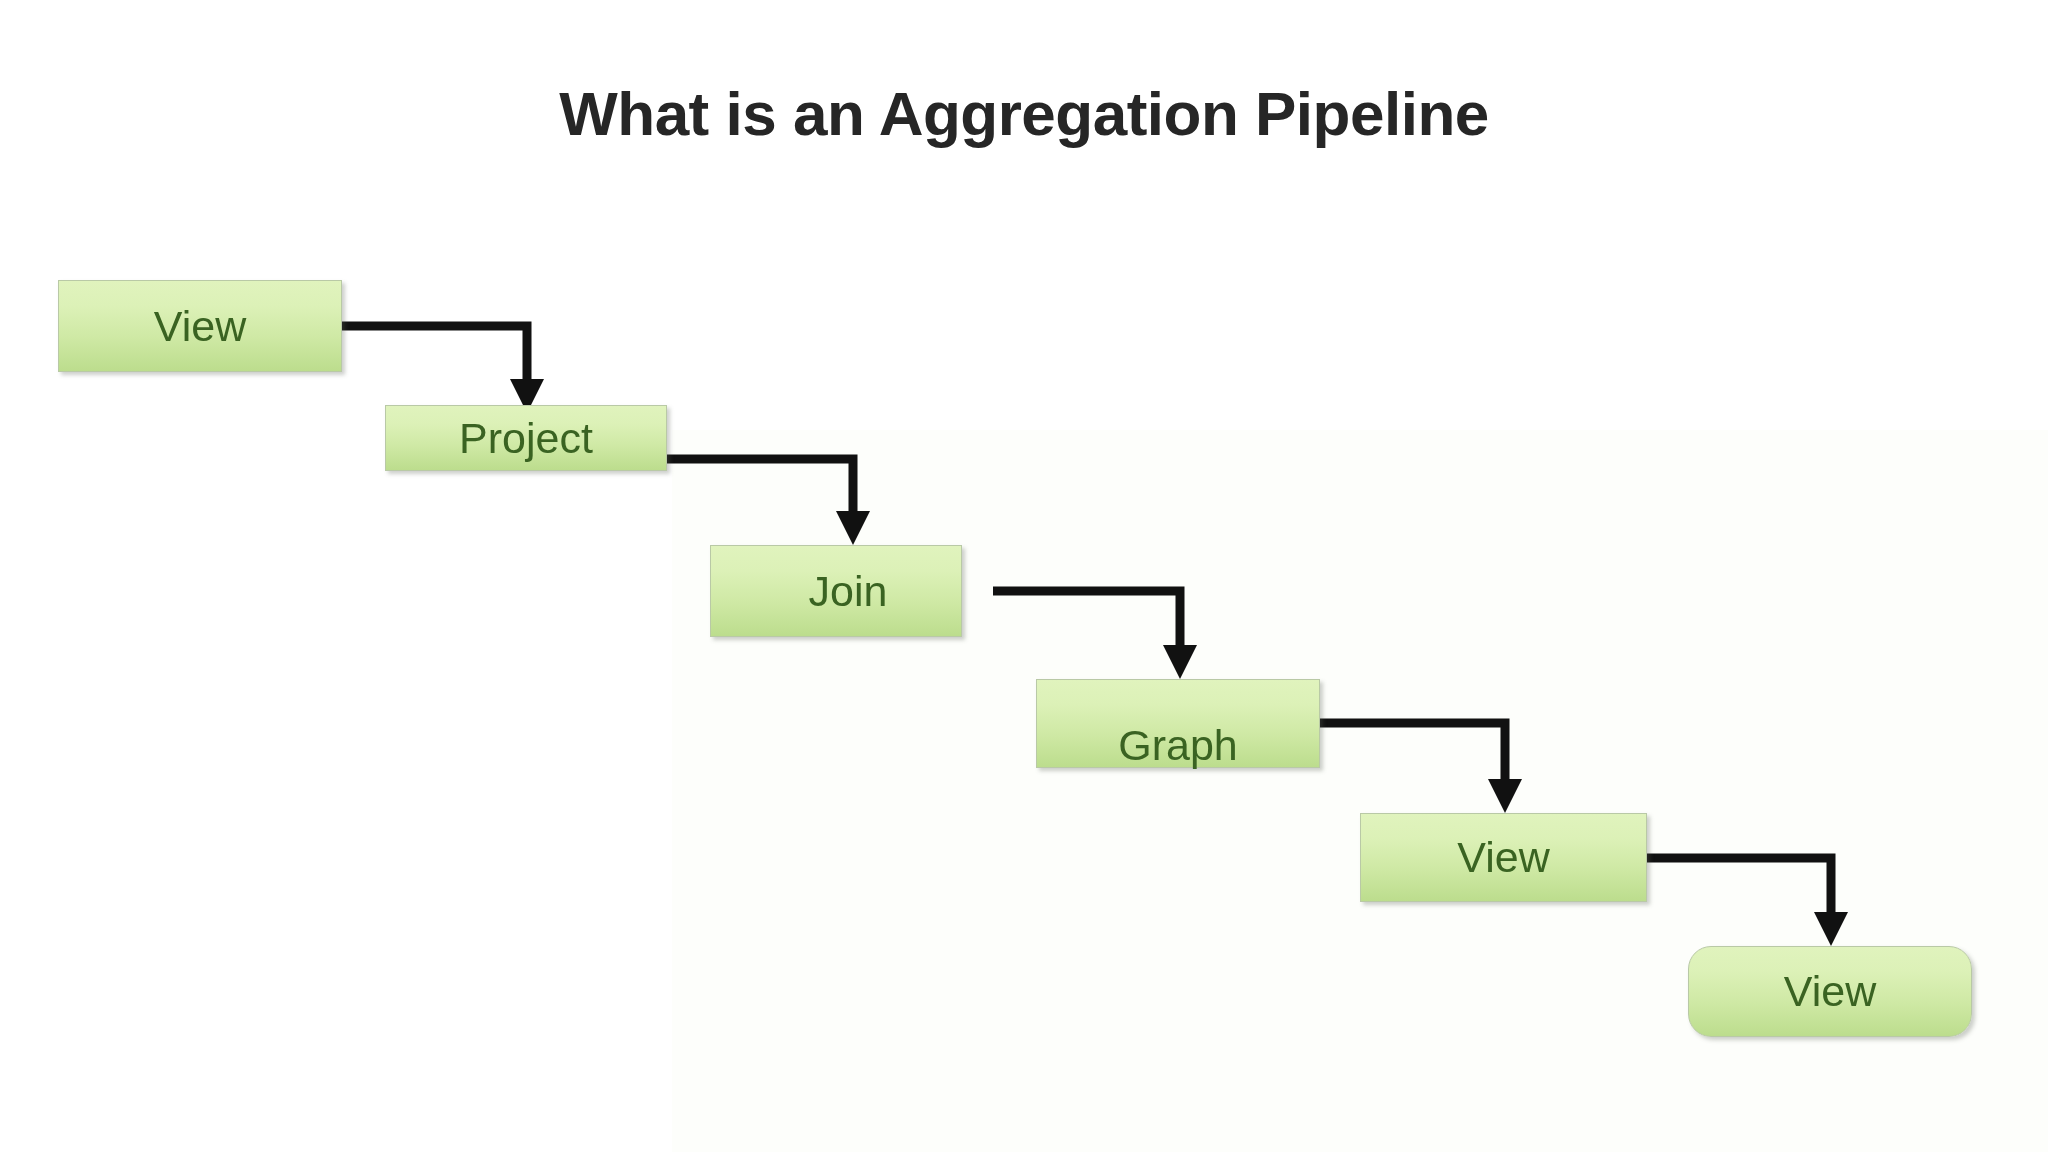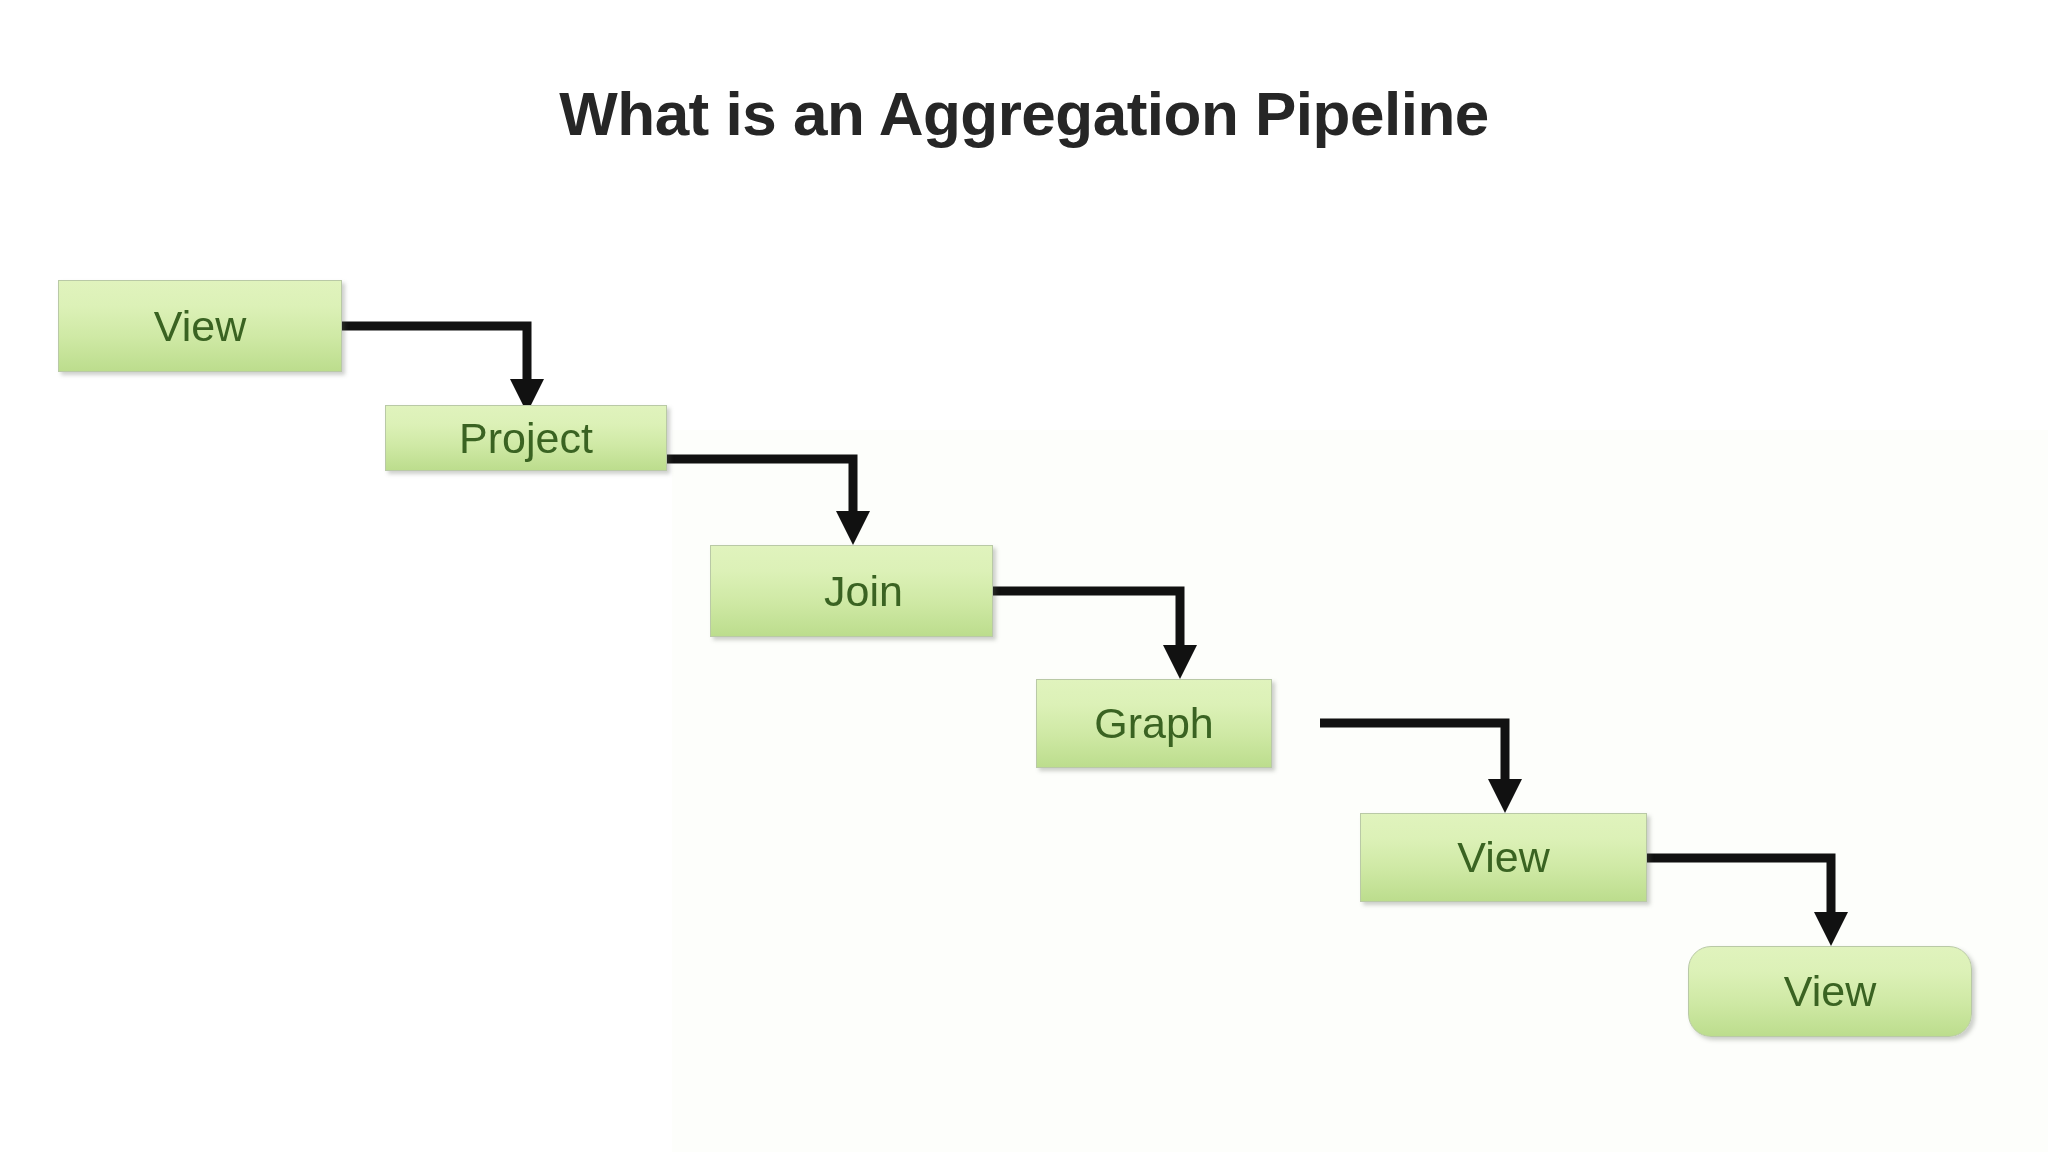--- a/index.html
+++ b/index.html
@@ -111,24 +111,24 @@
       </g>
     </svg>
 
   <div id="node-layer">
       <div class="node" style="left: 58px; top: 280px; width: 284px; height: 92px;">
         <span class="node-label">View</span>
       </div>
       <div class="node" style="left: 385px; top: 405px; width: 282px; height: 66px;">
         <span class="node-label">Project</span>
       </div>
-      <div class="node" style="left: 710px; top: 545px; width: 283px; height: 92px; padding-left: 24px;">
+      <div class="node" style="left: 710px; top: 545px; width: 252px; height: 92px; padding-left: 24px;">
         <span class="node-label">Join</span>
       </div>
-      <div class="node" style="left: 1036px; top: 679px; width: 236px; height: 89px;">
+      <div class="node" style="left: 1036px; top: 679px; width: 284px; height: 89px; align-items: flex-end;">
         <span class="node-label">Graph</span>
       </div>
       <div class="node" style="left: 1360px; top: 813px; width: 287px; height: 89px;">
         <span class="node-label">View</span>
       </div>
       <div class="node" style="left: 1688px; top: 946px; width: 284px; height: 91px; border-radius: 23px;">
         <span class="node-label">View</span>
       </div>
     </div>
 

